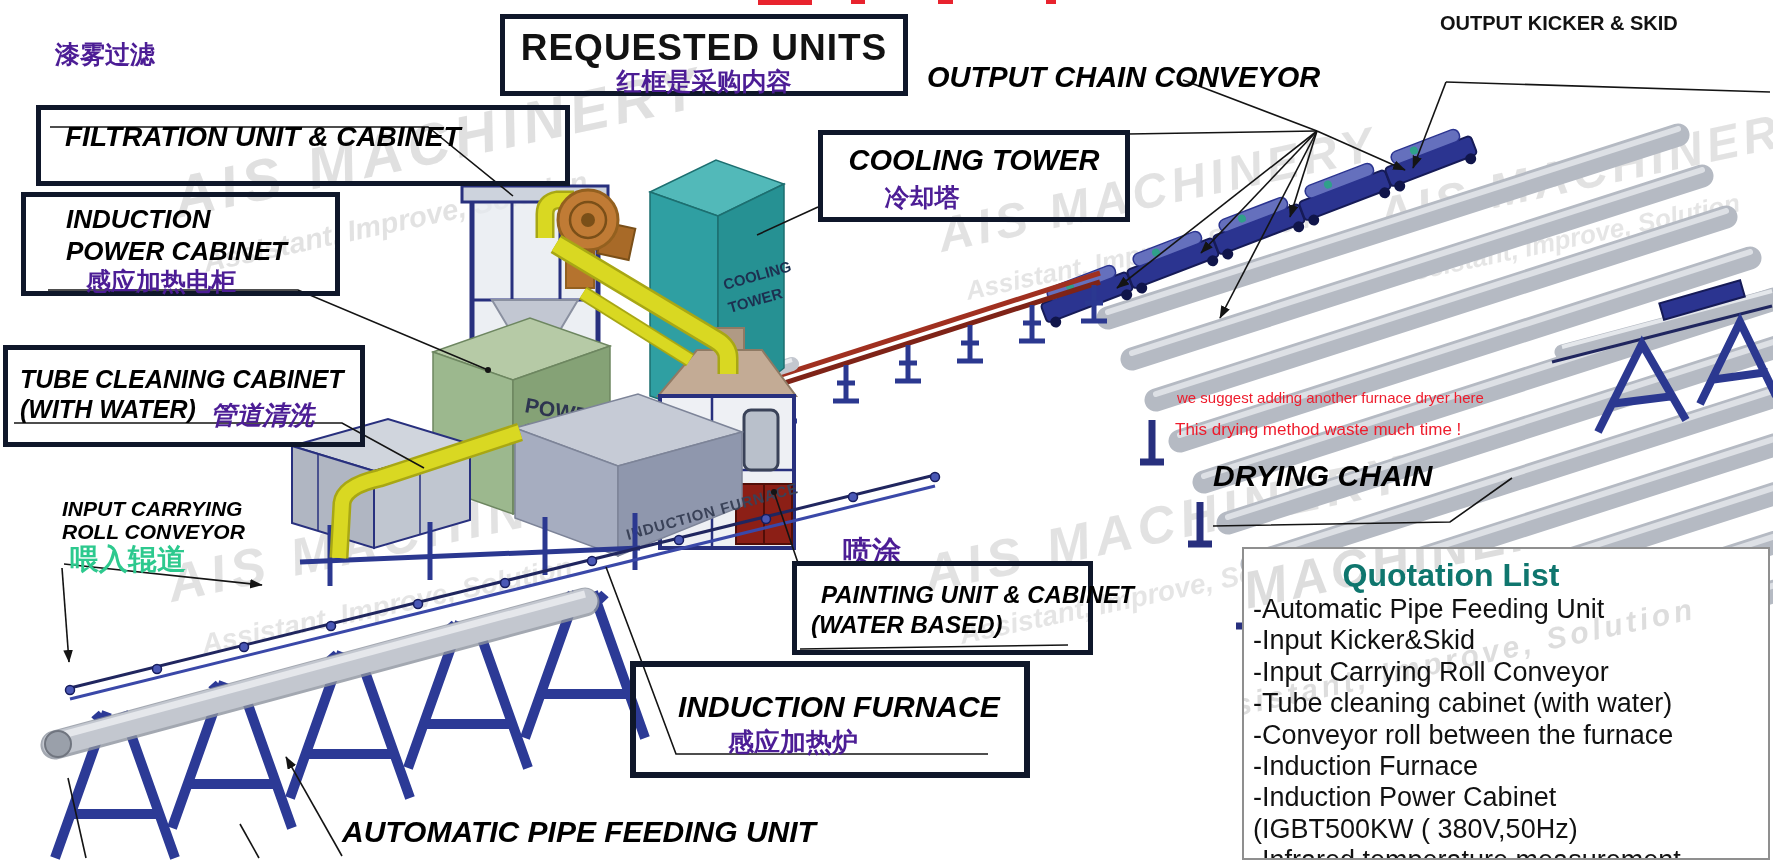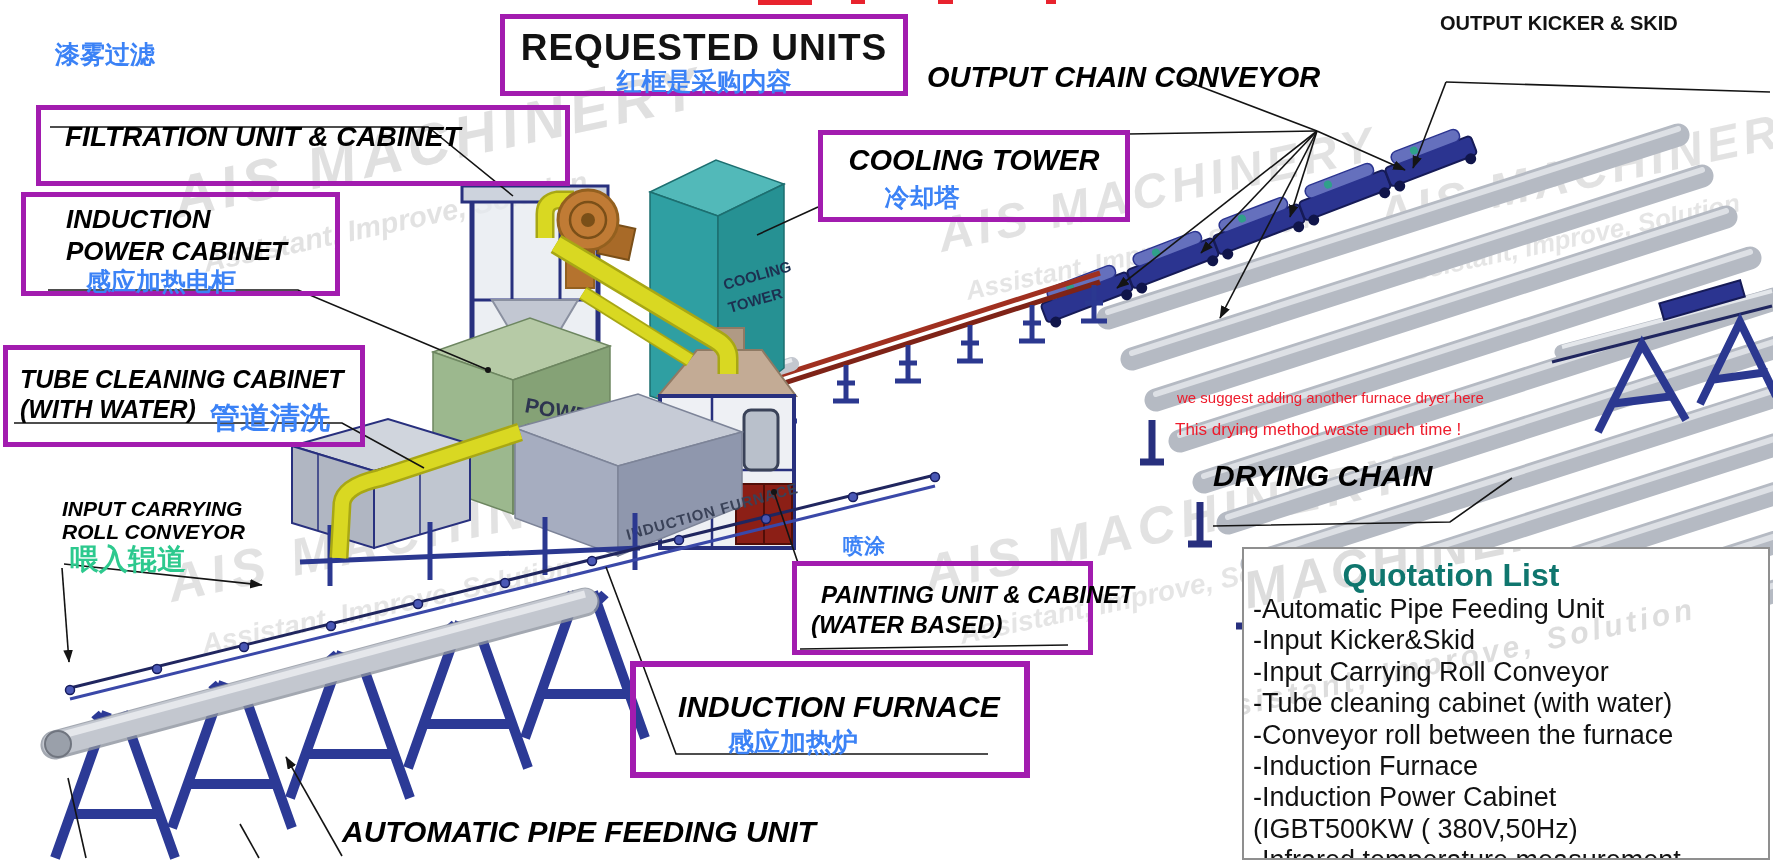--- a/index.html
+++ b/index.html
@@ -1,22 +1,22 @@
 <!DOCTYPE html>
 <html><head>
 <meta charset="utf-8">
 <style>
   html,body{margin:0;padding:0;}
   body{width:1773px;height:860px;position:relative;overflow:hidden;background:#fff;
        font-family:"Liberation Sans",sans-serif;}
   svg.scene{position:absolute;left:0;top:0;z-index:1;}
   .abs{position:absolute;z-index:5;}
   .lbl{font-style:italic;font-weight:800;color:#000000;line-height:1.08;white-space:nowrap;}
-  .redbox{position:absolute;border:5px solid #a21caf;z-index:4;background:transparent;box-sizing:border-box;}
-  .cn-red{color:#3b82f6;font-weight:600;white-space:nowrap;}
+  .redbox{position:absolute;border:5px solid #0f172a;z-index:4;background:transparent;box-sizing:border-box;}
+  .cn-red{color:#4c1d95;font-weight:600;white-space:nowrap;}
   .cn-green{color:#2dc98e;font-weight:700;white-space:nowrap;}
   .note{color:#ee1c2c;font-weight:500;white-space:nowrap;z-index:3;}
   .upright{font-style:normal;font-weight:800;color:#121212;white-space:nowrap;}
   #quote-box{position:absolute;left:1242px;top:547px;width:528px;height:313px;z-index:6;
      background:#ffffff;border:2px solid #8f8f8f;box-sizing:border-box;overflow:hidden;}
   #quote-box .wm{position:absolute;color:rgba(165,165,165,.38);font-weight:800;font-style:italic;
      transform:rotate(-12deg);white-space:nowrap;z-index:0;letter-spacing:4px;}
   #quote-title{position:relative;z-index:2;text-align:center;padding-right:110px;
      font-size:32px;font-weight:800;color:#0f766e;margin-top:8px;}
   .q-item{position:relative;z-index:2;font-size:27px;color:#111;line-height:31.4px;
@@ -288,21 +288,21 @@
 
 <div class="redbox" style="left:21px;top:192px;width:319px;height:104px;">
   <div class="lbl" style="position:absolute;left:40px;top:8px;font-size:26px;">INDUCTION</div>
   <div class="lbl" style="position:absolute;left:40px;top:40px;font-size:26px;">POWER CABINET</div>
   <div class="cn-red" style="position:absolute;left:60px;top:68px;font-size:25px;">感应加热电柜</div>
 </div>
 
 <div class="redbox" style="left:3px;top:345px;width:362px;height:102px;">
   <div class="lbl" style="position:absolute;left:12px;top:16px;font-size:25px;text-align:center;">TUBE CLEANING CABINET</div>
   <div class="lbl" style="position:absolute;left:12px;top:46px;font-size:25px;">(WITH WATER)</div>
-  <div class="cn-red" style="position:absolute;left:202px;top:48px;font-size:30px;">管道清洗</div>
+  <div class="cn-red" style="position:absolute;left:202px;top:48px;font-size:26px;font-style:italic;">管道清洗</div>
 </div>
 
 <div class="abs lbl" style="left:62px;top:498px;font-size:21px;">INPUT CARRYING</div>
 <div class="abs lbl" style="left:62px;top:521px;font-size:21px;">ROLL CONVEYOR</div>
 <div class="abs cn-green" style="left:70px;top:540px;font-size:29px;">喂入辊道</div>
 
 <div class="redbox" style="left:500px;top:14px;width:408px;height:82px;">
   <div class="upright" style="position:absolute;left:0;right:0;top:8px;text-align:center;font-size:37px;letter-spacing:1px;">REQUESTED UNITS</div>
   <div class="cn-red" style="position:absolute;left:0;right:0;top:46px;text-align:center;font-size:25px;">红框是采购内容</div>
 </div>
@@ -314,21 +314,21 @@
 <div class="redbox" style="left:818px;top:130px;width:312px;height:92px;">
   <div class="lbl" style="position:absolute;left:0;right:0;top:10px;text-align:center;font-size:29px;">COOLING TOWER</div>
   <div class="cn-red" style="position:absolute;left:0;right:104px;top:46px;text-align:center;font-size:25px;">冷却塔</div>
 </div>
 
 <div class="abs note" style="left:1177px;top:389px;font-size:15px;">we suggest adding another furnace dryer here</div>
 <div class="abs note" style="left:1175px;top:420px;font-size:17px;">This drying method waste much time !</div>
 
 <div class="abs lbl" style="left:1213px;top:460px;font-size:30px;">DRYING CHAIN</div>
 
-<div class="abs cn-red" style="left:843px;top:532px;font-size:21px;z-index:4;">喷涂</div>
+<div class="abs cn-red" style="left:843px;top:532px;font-size:29px;z-index:4;">喷涂</div>
 
 <div class="redbox" style="left:792px;top:561px;width:301px;height:94px;">
   <div class="lbl" style="position:absolute;left:24px;top:16px;font-size:24px;">PAINTING UNIT &amp; CABINET</div>
   <div class="lbl" style="position:absolute;left:14px;top:46px;font-size:24px;">(WATER BASED)</div>
 </div>
 
 <div class="redbox" style="left:630px;top:661px;width:400px;height:117px;border-width:6px;">
   <div class="lbl" style="position:absolute;left:42px;top:24px;font-size:30px;">INDUCTION FURNACE</div>
   <div class="cn-red" style="position:absolute;left:92px;top:58px;font-size:26px;">感应加热炉</div>
 </div>

